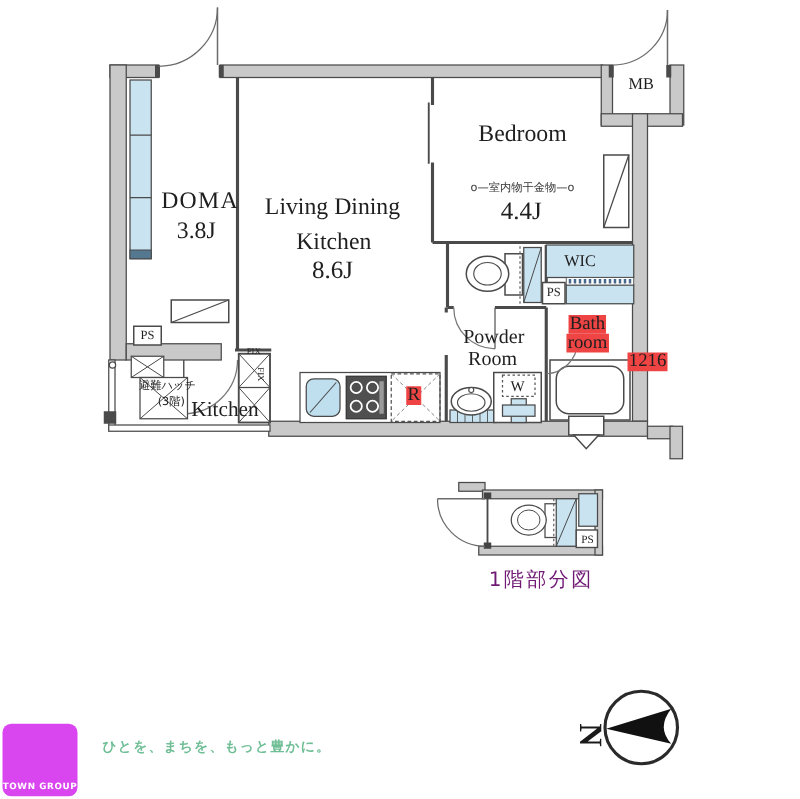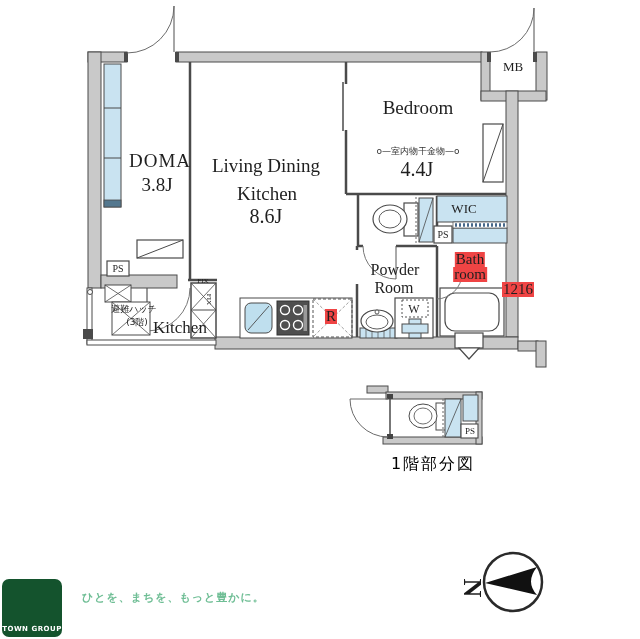--- a/index.html
+++ b/index.html
@@ -6,21 +6,21 @@
   #stage{position:relative;width:640px;height:639px;background:#ffffff;overflow:hidden;
          font-family:"Liberation Serif","DejaVu Serif",serif;}
   svg{position:absolute;left:0;top:0;}
   .lbl{position:absolute;transform:translateX(-50%);color:#1f1f1f;white-space:nowrap;
        font-family:"Liberation Serif","DejaVu Serif",serif;line-height:1;}
   .lbl.rot{transform:translateX(-50%) rotate(90deg);}
   .jp{font-family:"DejaVu Sans",sans-serif;}
   .whitebg{background:#ef4444;padding:0 1px;}
   
   .logo-square{position:absolute;left:2px;top:579px;width:60px;height:58px;border-radius:7px;
-               background:#14532d;}
+               background:#d946ef;}
   .logo-square .townword{position:absolute;left:0;right:0;bottom:4px;text-align:center;
                color:#fff;font-family:"DejaVu Sans",sans-serif;font-weight:700;font-size:7px;letter-spacing:.5px;}
   .tagline{position:absolute;left:82px;top:590px;color:#6FBE95;font-family:"DejaVu Sans",sans-serif;
            font-size:11px;font-weight:700;letter-spacing:1px;}
   .company{position:absolute;left:78px;top:603px;color:#6FBE95;font-family:"DejaVu Sans",sans-serif;
            font-size:25px;font-weight:700;letter-spacing:0.5px;}
   .compass-n{position:absolute;left:459px;top:574px;width:28px;height:28px;text-align:center;
              font-size:26px;font-weight:700;transform:rotate(90deg);color:#1a1a1a;
              font-family:"Liberation Serif","DejaVu Serif",serif;}
 </style>
@@ -246,21 +246,21 @@
 <div class="lbl" style="left:118px;top:264px;font-size:10px;">PS</div>
 <div class="lbl" style="left:443px;top:230px;font-size:10px;">PS</div>
 <div class="lbl" style="left:470px;top:427px;font-size:9px;">PS</div>
 <div class="lbl whitebg" style="left:331px;top:309px;font-size:15px;">R</div>
 <div class="lbl" style="left:414px;top:303px;font-size:12px;">W</div>
 <div class="lbl" style="left:203px;top:278px;font-size:7px;">FIX</div>
 <div class="lbl rot" style="left:208px;top:296px;font-size:7px;">FIX</div>
 <div class="lbl jp" style="left:134px;top:305px;font-size:9px;color:#222;">避難ハッチ</div>
 <div class="lbl jp" style="left:137px;top:318px;font-size:9px;color:#222;">(3階)</div>
 
-<div class="lbl jp" style="left:433px;top:456px;font-size:16px;letter-spacing:2px;color:#000000;">1階部分図</div>
+<div class="lbl jp" style="left:433px;top:456px;font-size:16px;letter-spacing:2px;color:#701a75;">1階部分図</div>
 
 <div class="compass-n">N</div>
 
 <div class="logo-square">
   <div class="townword">TOWN GROUP</div>
 </div>
 <div class="tagline">ひとを、まちを、もっと豊かに。</div>
 
 </div>
 

